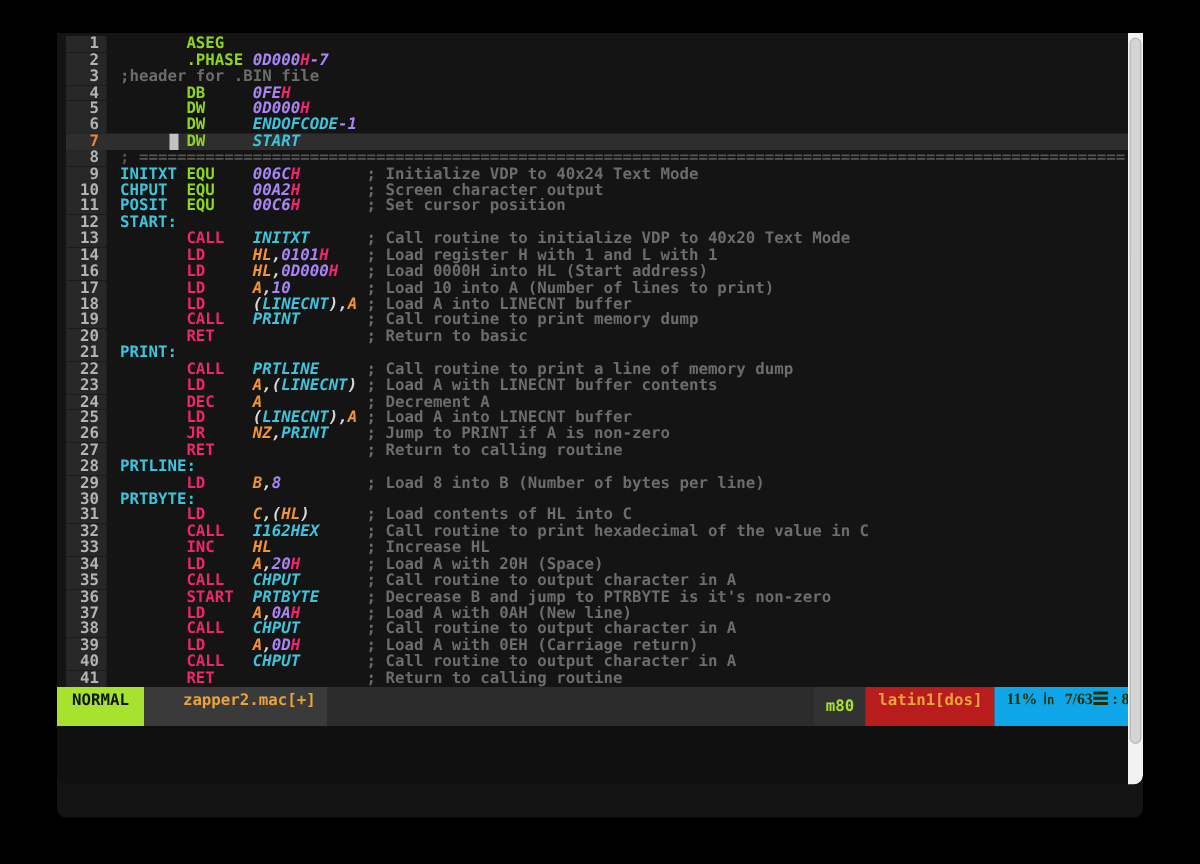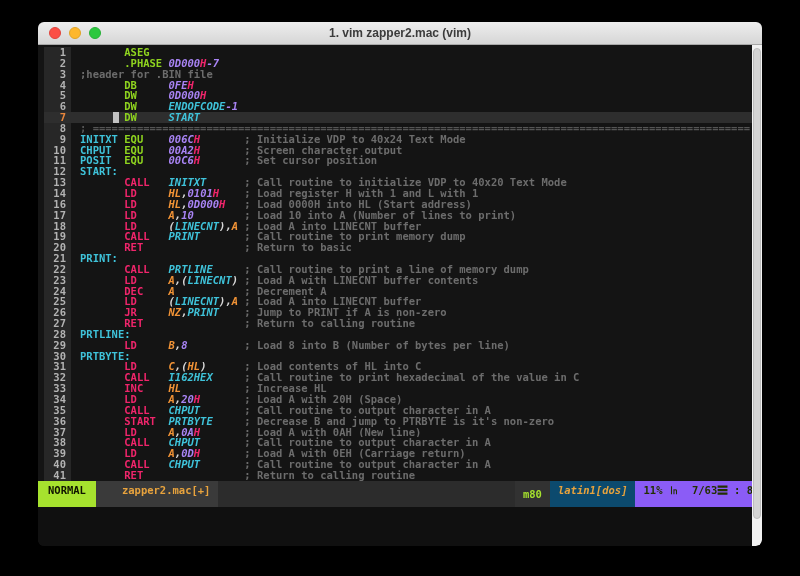--- a/index.html
+++ b/index.html
@@ -34,41 +34,33 @@
   .c-dir{color:#8fd41f;} .c-kw{color:#f0256b;} .c-sym{color:#3fc3da;}
   .c-reg{color:#f19336;} .c-num{color:#a984f5;} .c-pln{color:#d8d8d8;}
   .c-cmt{color:#6c6c6c;} .c-sep{color:#555555;}
   
   .statusbar{height:26px;display:flex;align-items:stretch;background:#3a3a3a;
              font-size:10.5px;font-weight:bold;line-height:18px;}
   .sb-mode{background:#a6e22e;color:#101400;padding:0 10px;}
   .sb-file{color:#e8a33d;padding:0 8px;margin-left:18px;}
   .sb-spacer{flex:1;background:#2c2c2c;}
   .sb-ftype{background:#323232;color:#a6e22e;padding:4px 8px;}
-  .sb-enc{background:#0c4a6e;color:#e8a33d;padding:0 8px;font-style:italic;}
-  .sb-pos{background:#8b5cf6;color:#223000;padding:0 9px 0 8px;white-space:pre;}
+  .sb-enc{background:#b91c1c;color:#e8a33d;padding:0 8px;}
+  .sb-pos{background:#0ea5e9;color:#223000;padding:0 9px 0 8px;white-space:pre;font-family:Liberation Serif, serif;}
   .cmdline{flex:1;background:#101010;border-radius:0 0 6px 6px;}
   
   .scrollbar{position:absolute;top:0;right:0;width:10px;height:501px;background:#f2f2f2;
              border-radius:0 0 6px 0;}
   .thumb{position:absolute;left:1px;top:3px;width:8px;height:94%;background:#d4d4d4;
          border:1px solid #bdbdbd;box-sizing:border-box;border-radius:4px;}
 </style>
 </head>
 <body>
 
 <div class="window">
-  <div class="titlebar">
-    <div class="lights">
-      <span class="light red"></span>
-      <span class="light yellow"></span>
-      <span class="light green"></span>
-    </div>
-    <div class="title">1. vim zapper2.mac (vim)</div>
-  </div>
   <div class="term">
     <div class="vim">
       <div class="code" id="code">
           <div class="line"><span class="gutter">1</span><span class="lt"><span class="slot lslot"></span><span class="slot oslot"><span class="c-dir">ASEG</span></span><span class="slot pslot"></span></span></div>
           <div class="line"><span class="gutter">2</span><span class="lt"><span class="slot lslot"></span><span class="slot oslot"><span class="c-dir">.PHASE</span></span><span class="slot pslot"><span class="c-num">0D000</span><span class="c-kw">H</span><span class="c-num">-7</span></span></span></div>
           <div class="line"><span class="gutter">3</span><span class="lt"><span class="c-cmt">;header for .BIN file</span></span></div>
           <div class="line"><span class="gutter">4</span><span class="lt"><span class="slot lslot"></span><span class="slot oslot"><span class="c-dir">DB</span></span><span class="slot pslot"><span class="c-num">0FE</span><span class="c-kw">H</span></span></span></div>
           <div class="line"><span class="gutter">5</span><span class="lt"><span class="slot lslot"></span><span class="slot oslot"><span class="c-dir">DW</span></span><span class="slot pslot"><span class="c-num">0D000</span><span class="c-kw">H</span></span></span></div>
           <div class="line"><span class="gutter">6</span><span class="lt"><span class="slot lslot"></span><span class="slot oslot"><span class="c-dir">DW</span></span><span class="slot pslot"><span class="c-sym">ENDOFCODE</span><span class="c-num">-1</span></span></span></div>
           <div class="line cur"><span class="gutter">7</span><span class="lt"><span class="cursor"></span><span class="slot lslot"></span><span class="slot oslot"><span class="c-dir">DW</span></span><span class="slot pslot"><span class="c-sym">START</span></span></span></div>

